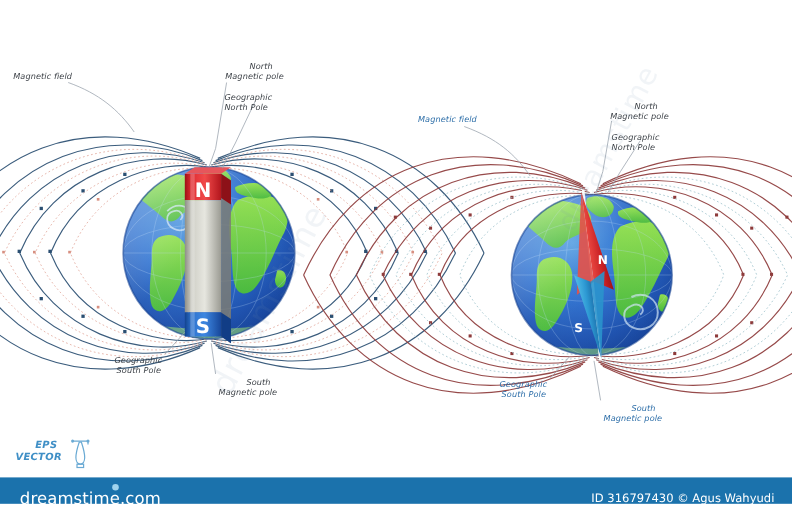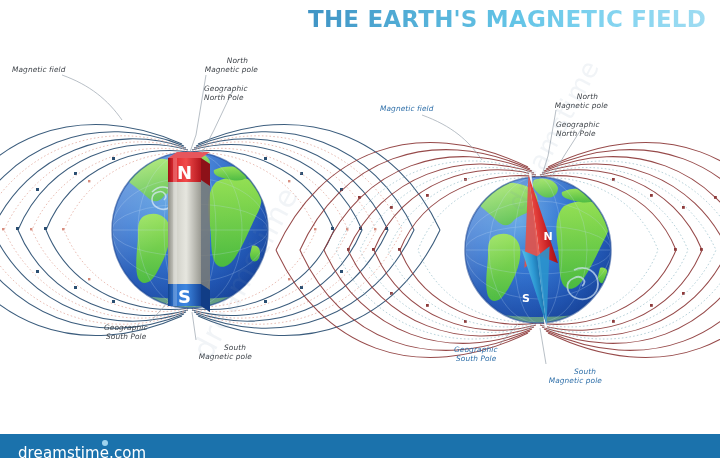--- a/index.html
+++ b/index.html
@@ -87,21 +87,20 @@
     pointer-events:none;
     user-select:none;
     white-space:nowrap;
   }
 </style>
 </head>
 <body>
 
 <div id="stage">
 
-  <div id="title" class="abs">THE EARTH'S MAGNETIC FIELD</div>
 
   <div class="figure" style="left:0px;top:40px;width:360px;height:360px;">
 
     <svg class="figsvg" width="360" height="360" viewBox="0 0 360 360">
       <defs>
         <radialGradient id="oceanL" cx="38%" cy="30%" r="78%">
           <stop offset="0%" stop-color="#4f9ae0"></stop>
           <stop offset="42%" stop-color="#2a6fd0"></stop>
           <stop offset="78%" stop-color="#1a4fae"></stop>
           <stop offset="100%" stop-color="#143f93"></stop>
@@ -445,21 +444,34 @@
     <div class="label blue" style="left:94px;top:285px;">Geographic</div>
     <div class="label blue" style="left:96px;top:294px;">South Pole</div>
 
     <div class="label blue ctr" style="left:136px;top:307px;width:100px;">South</div>
     <div class="label blue ctr" style="left:130px;top:316px;width:112px;">Magnetic pole</div>
   </div>
 
   <div class="wm" style="left:150px;top:255px;transform:rotate(-62deg);">dreamstime</div>
   <div class="wm" style="left:470px;top:120px;transform:rotate(-62deg);font-size:26px;">dreamstime</div>
 
+  <div id="eps" class="abs">
+    <div class="eps-t" style="left:18px;top:0px;">EPS</div>
+    <div class="eps-t" style="left:0px;top:11px;">VECTOR</div>
+    <svg style="position:absolute;left:44px;top:-2px;" width="30" height="30" viewBox="0 0 30 30">
+      <path d="M8,3 L22,3 L22,6" stroke="#6aaad4" stroke-width="1.1" fill="none"></path>
+      <path d="M14,4 C12,10 11,14 11,18 C11,22 13,24 15,24 C17,24 19,22 19,18
+               C19,14 18,10 16,4 Z" stroke="#6aaad4" stroke-width="1.1" fill="none"></path>
+      <rect x="12" y="24" width="6" height="3" fill="none" stroke="#6aaad4" stroke-width="1.1"></rect>
+      <circle cx="22" cy="3" r="1.4" fill="#6aaad4"></circle>
+      <circle cx="8" cy="3" r="1.4" fill="#6aaad4"></circle>
+    </svg>
+  </div>
 
   <div id="footer" class="abs">
     <div id="brand">
       <span>dreamstime.com</span>
       <span class="dot"></span>
     </div>
+    <div id="credit">ID 316797430 © Agus Wahyudi</div>
   </div>
 
 </div>
 
 </body></html>

